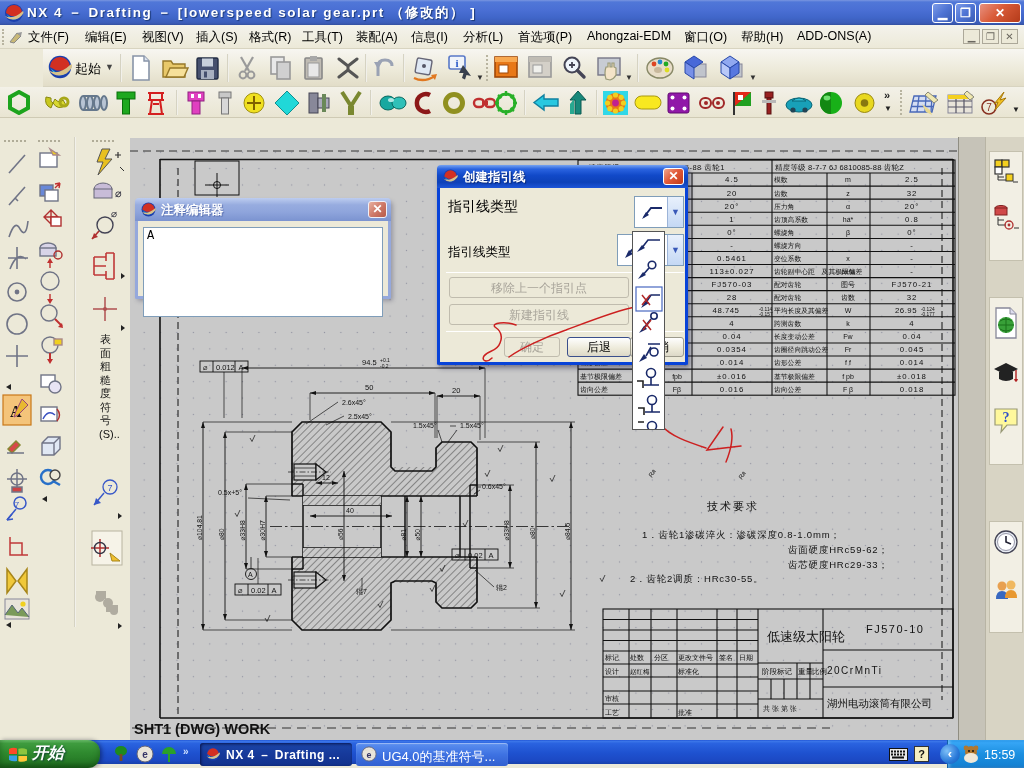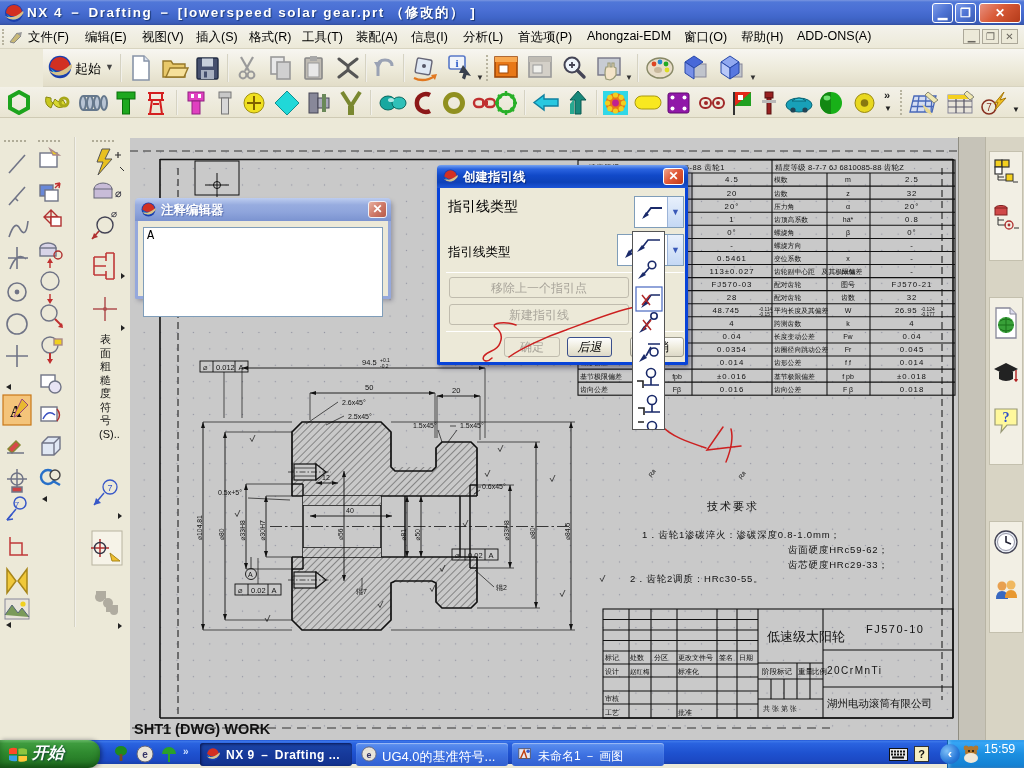--- a/index.html
+++ b/index.html
@@ -985,21 +985,21 @@
           <path d="M18 4 L8 14" stroke="#1a2a6a" stroke-width="1.8"></path>
           <path d="M5 18 L13 14 L9 10 Z" fill="#1a2a6a"></path>
         </svg>
       <div class="abs" style="right:0;top:0;width:16px;height:30px;background:linear-gradient(180deg,#e8f0fc,#c4d8f4);border-left:1px solid #9cb4d8;color:#3858b8;font-size:9px;text-align:center;line-height:30px;">▼</div>
     </div>
     <div class="abs" style="left:6px;top:106px;width:238px;height:1px;background:#d4d0bc;border-bottom:1px solid #fff;"></div>
     <div class="nxbtn dis" style="left:9px;top:138px;width:180px;height:21px;line-height:20px;">新建指引线</div>
     <div class="nxbtn dis" style="left:9px;top:111px;width:180px;height:21px;line-height:20px;">移除上一个指引点</div>
     <div class="abs" style="left:6px;top:165px;width:238px;height:1px;background:#d4d0bc;border-bottom:1px solid #fff;"></div>
     <div class="nxbtn dis" style="left:64px;top:171px;width:56px;height:20px;line-height:19px;">确定</div>
-    <div class="nxbtn" style="left:127px;top:171px;width:45px;height:20px;line-height:19px;border:1.5px solid #3a4f8c;font-style:italic;">后退</div>
+    <div class="nxbtn" style="left:127px;top:171px;width:64px;height:20px;line-height:19px;border:1.5px solid #3a4f8c;">后退</div>
     <div class="nxbtn" style="left:190px;top:171px;width:54px;height:20px;line-height:19px;">取消</div>
   </div>
 
   <div class="abs" style="left:632px;top:231px;width:33px;height:199px;background:#fff;border:1px solid #555;z-index:30;overflow:hidden;">
     <svg width="31" height="197" viewBox="0 0 31 197">
 
       <g stroke="#1a2a6a" stroke-width="1.6" fill="none">
         <path d="M8 17 L15 8 L27 8"></path>
           <path d="M4 20 L12 16 L9 13 Z" fill="#1a2a6a" stroke="none"></path>
 
@@ -1066,37 +1066,29 @@
         <rect x="8" y="9" width="2" height="8" fill="#2aa02a"></rect>
       </svg>
     <div class="abs" style="left:183px;top:6px;color:#cfe0ff;font-size:10px;font-weight:bold;">»</div>
     <div class="taskbtn" style="left:200px;width:152px;background:linear-gradient(180deg,#1b45a8,#16399a 50%,#12328c);box-shadow:inset 1px 1px 3px rgba(0,0,40,.7);">
       <svg class="abs" style="left:5px;top:3px" width="16" height="16" viewBox="0 0 22 22">
           <circle cx="11" cy="11" r="9" fill="#1a3fae"></circle>
           <path d="M3 11 A8 8 0 0 1 19 11 L14 14 L8 14 Z" fill="#d23022"></path>
           <path d="M3.5 12 Q11 20 18.5 12 Q15 17.5 11 17.5 Q7 17.5 3.5 12Z" fill="#37c8e8"></path>
           <path d="M2 14 Q10 18 20 9 Q22 11 16 16 Q8 20 2 14Z" fill="#d8c28a"></path>
         </svg>
-      <div class="abs" style="left:26px;top:4px;font-weight:bold;font-size:12px;letter-spacing:0.5px;">NX 9 － Drafting ...</div>
+      <div class="abs" style="left:26px;top:4px;font-weight:bold;font-size:12px;letter-spacing:0.5px;">NX 4 － Drafting ...</div>
     </div>
     <div class="taskbtn" style="left:356px;width:152px;background:linear-gradient(180deg,#5c90f0,#3e72e2 50%,#3260d0);box-shadow:inset 0 1px 1px rgba(255,255,255,.4);">
       <svg class="abs" style="left:5px;top:3px" width="16" height="16" viewBox="0 0 18 18">
           <circle cx="9" cy="9" r="8" fill="#e8e4da" stroke="#667" stroke-width="1"></circle>
           <path d="M4 6 Q9 2 14 6 Q12 4 9 4 Q6 4 4 6" fill="#d4a020"></path>
           <text x="9" y="13" font-size="10" text-anchor="middle" fill="#336" font-weight="bold" font-family="Liberation Sans">e</text>
         </svg>
       <div class="abs" style="left:26px;top:5px;font-size:13px;">UG4.0的基准符号...</div>
-    </div>
-    <div class="taskbtn" style="left:512px;width:152px;background:linear-gradient(180deg,#5c90f0,#3e72e2 50%,#3260d0);box-shadow:inset 0 1px 1px rgba(255,255,255,.4);">
-      <svg class="abs" style="left:5px;top:3px" width="16" height="16" viewBox="0 0 18 18">
-          <rect x="2" y="3" width="13" height="11" fill="#e8e8f0" stroke="#556" stroke-width="1"></rect>
-          <path d="M4 14 L8 5 L11 14" stroke="#c04010" stroke-width="1.6" fill="none"></path>
-          <circle cx="12.5" cy="6" r="2" fill="#3858c8"></circle>
-        </svg>
-      <div class="abs" style="left:26px;top:5px;font-size:12px;">未命名1 － 画图</div>
     </div>
     <div class="abs" style="left:947px;top:0;width:77px;height:28px;background:linear-gradient(180deg,#1790e8 0%,#36a5f5 10%,#1b8fe0 50%,#1482d4 90%,#0e6dbd 100%);border-left:1px solid #1060a8;box-shadow:inset 2px 0 3px rgba(255,255,255,.3);"></div>
     <svg class="abs" style="left:889px;top:8px" width="19" height="13" viewBox="0 0 19 13">
         <rect x="0.5" y="0.5" width="18" height="12" fill="#e8e8e8" stroke="#111"></rect>
         <g fill="#111">
           <rect x="2" y="2.5" width="2" height="2"></rect>
           <rect x="5" y="2.5" width="2" height="2"></rect>
           <rect x="8" y="2.5" width="2" height="2"></rect>
           <rect x="11" y="2.5" width="2" height="2"></rect>
           <rect x="14" y="2.5" width="2" height="2"></rect>
@@ -1111,15 +1103,15 @@
     <div class="abs" style="left:914px;top:6px;width:15px;height:16px;background:#f6efc2;border:1px solid #333;color:#111;font-weight:bold;font-size:11px;text-align:center;line-height:14px;">?</div>
     <div class="abs" style="left:940px;top:4px;width:20px;height:20px;border-radius:50%;background:radial-gradient(circle at 7px 7px,#7ec0f8,#2878d8 60%,#1858b0);color:#fff;font-weight:bold;text-align:center;line-height:19px;font-size:13px;">‹</div>
     <svg class="abs" style="left:961px;top:4px" width="20" height="20" viewBox="0 0 20 20">
         <circle cx="10" cy="8" r="6" fill="#b07830"></circle>
         <circle cx="5" cy="4" r="2.4" fill="#b07830"></circle>
         <circle cx="15" cy="4" r="2.4" fill="#b07830"></circle>
         <ellipse cx="10" cy="14" rx="7" ry="5" fill="#f0e8d8"></ellipse>
         <circle cx="8" cy="7" r="1" fill="#111"></circle>
         <circle cx="12" cy="7" r="1" fill="#111"></circle>
       </svg>
-    <div class="abs" style="left:984px;top:2px;color:#fff;font-size:12.5px;">15:59</div>
+    <div class="abs" style="left:984px;top:8px;color:#fff;font-size:12.5px;">15:59</div>
   </div>
 </div>
 
 </body></html>

